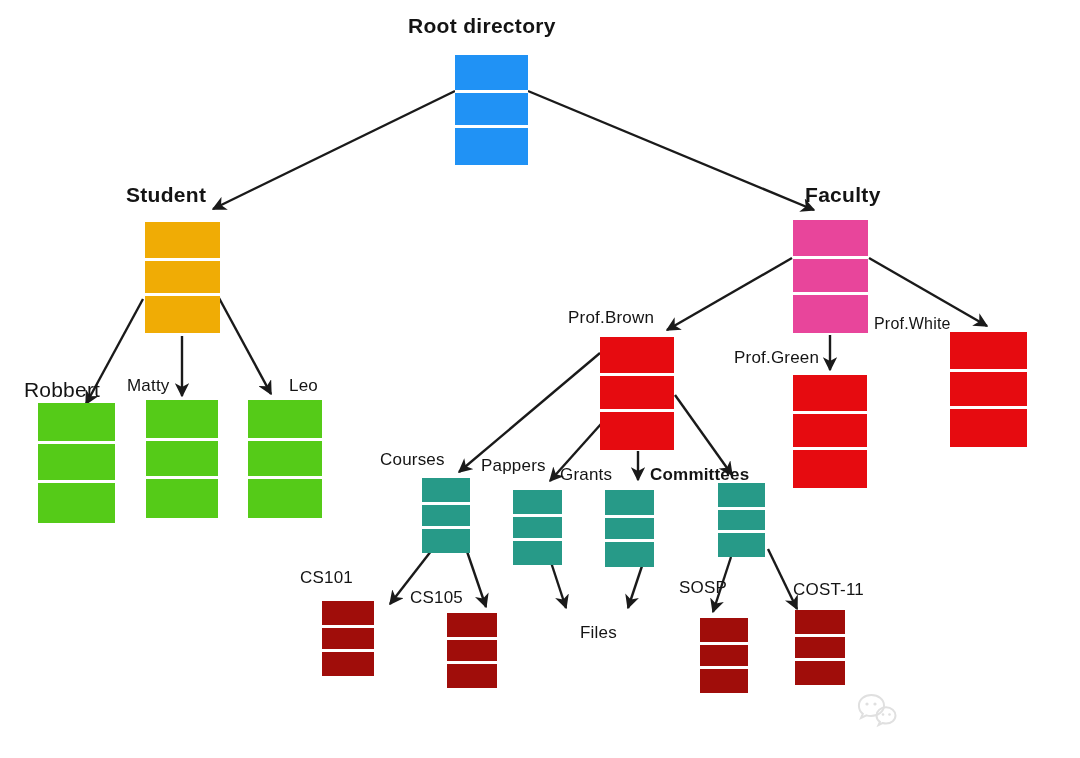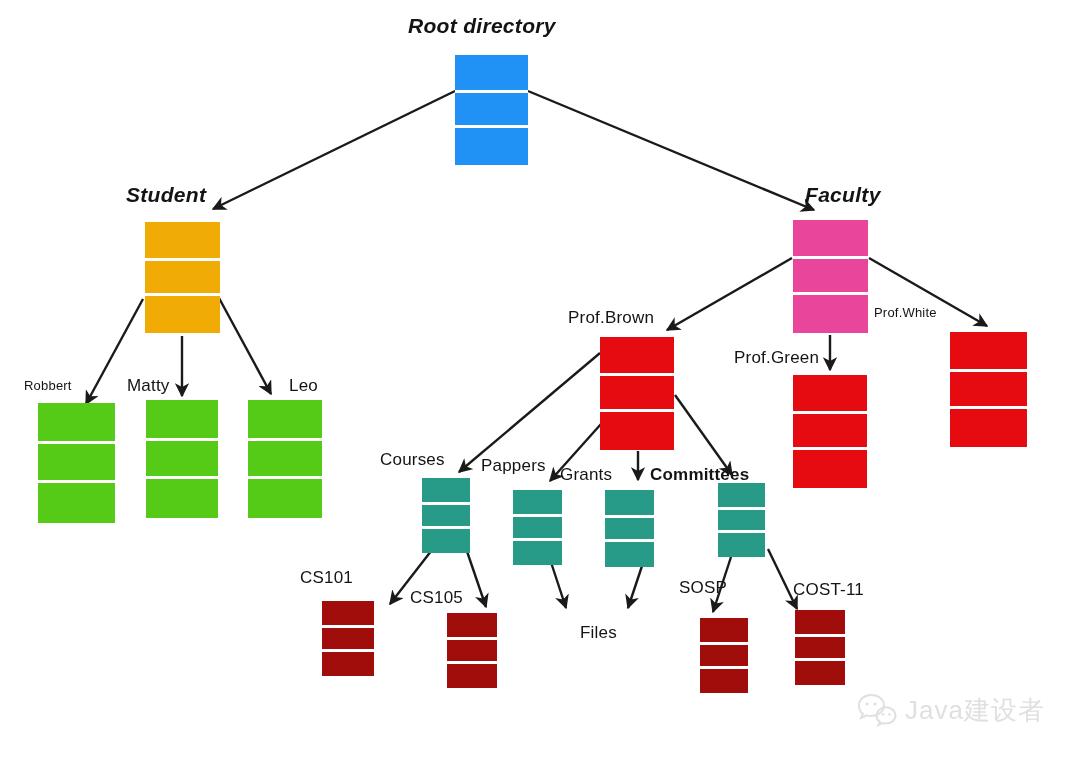--- a/index.html
+++ b/index.html
@@ -9,21 +9,21 @@
   }
   .arrow-layer{position:absolute;left:0;top:0;width:1080px;height:758px;pointer-events:none;}
   .node-box{position:absolute;box-sizing:border-box;}
   .node-box .div-line{position:absolute;left:0;right:0;height:3px;background:#ffffff;}
   .node-box .div-line.d1{top:32%;}
   .node-box .div-line.d2{top:64%;}
   .node-label{
     position:absolute;color:#141414;white-space:nowrap;line-height:1.05;
     font-size:17px;letter-spacing:0.2px;
   }
-  .node-label.bold{font-weight:700;font-size:21px;letter-spacing:0.3px;font-style:italic;}
+  .node-label.bold{font-weight:700;font-size:21px;letter-spacing:0.3px;}
   .caption{
     position:absolute;left:400px;top:722px;font-size:21px;color:#3d3d3d;
     letter-spacing:1px;white-space:nowrap;
   }
   .watermark{
     position:absolute;left:856px;top:692px;display:flex;align-items:center;gap:7px;
     color:#e0e0e0;
   }
   .watermark .wm-text{font-size:26px;letter-spacing:1px;white-space:nowrap;color:#e0e0e0;}
 </style>
@@ -67,21 +67,20 @@
         <path d="M28 13.5c0 6-6 10.5-13 10.5-1.6 0-3.1-.2-4.5-.6L5 26l1.8-4.2C4.4 19.9 2.9 16.9 2.9 13.5 2.9 7.5 8.4 3 15.4 3S28 7.5 28 13.5Z"></path>
         <path d="M39.5 23.5c0 4.6-4.2 8-9.5 8-1.2 0-2.4-.2-3.5-.5L22.5 33l1.4-3.1c-1.9-1.4-3.4-3.6-3.4-6.4 0-4.6 4.2-8.2 9.5-8.2s9.5 3.6 9.5 8.2Z"></path>
       </g>
       <g fill="#e0e0e0">
         <circle cx="11" cy="12" r="1.6"></circle>
         <circle cx="19" cy="12" r="1.6"></circle>
         <circle cx="27" cy="22.5" r="1.3"></circle>
         <circle cx="33.5" cy="22.5" r="1.3"></circle>
       </g>
     </svg>
-    <span class="wm-text">Java建设者</span>
   </div>
 
 <div class="node-box" style="left: 455px; top: 55px; width: 73px; height: 110px; background: rgb(32, 146, 245);">
       <div class="div-line d1"></div>
       <div class="div-line d2"></div>
     </div>
     <div class="node-label bold" style="left: 408px; top: 15px; font-size: 21px;">Root directory</div>
     <div class="node-box" style="left: 145px; top: 222px; width: 75px; height: 111px; background: rgb(240, 172, 5);">
       <div class="div-line d1"></div>
       <div class="div-line d2"></div>
@@ -89,21 +88,21 @@
     <div class="node-label bold" style="left: 126px; top: 184px; font-size: 21px;">Student</div>
     <div class="node-box" style="left: 793px; top: 220px; width: 75px; height: 113px; background: rgb(232, 69, 155);">
       <div class="div-line d1"></div>
       <div class="div-line d2"></div>
     </div>
     <div class="node-label bold" style="left: 805px; top: 184px; font-size: 21px;">Faculty</div>
     <div class="node-box" style="left: 38px; top: 403px; width: 77px; height: 120px; background: rgb(85, 203, 24);">
       <div class="div-line d1"></div>
       <div class="div-line d2"></div>
     </div>
-    <div class="node-label" style="left: 24px; top: 379px; font-size: 13px;">Robbert</div>
+    <div class="node-label" style="left: 24px; top: 379px; font-size: 21px;">Robbert</div>
     <div class="node-box" style="left: 146px; top: 400px; width: 72px; height: 118px; background: rgb(85, 203, 24);">
       <div class="div-line d1"></div>
       <div class="div-line d2"></div>
     </div>
     <div class="node-label" style="left: 127px; top: 377px; font-size: 17px;">Matty</div>
     <div class="node-box" style="left: 248px; top: 400px; width: 74px; height: 118px; background: rgb(85, 203, 24);">
       <div class="div-line d1"></div>
       <div class="div-line d2"></div>
     </div>
     <div class="node-label" style="left: 289px; top: 377px; font-size: 17px;">Leo</div>
@@ -114,21 +113,21 @@
     <div class="node-label" style="left: 568px; top: 309px; font-size: 17px; text-align: center;">Prof.Brown</div>
     <div class="node-box" style="left: 793px; top: 375px; width: 74px; height: 113px; background: rgb(230, 11, 16);">
       <div class="div-line d1"></div>
       <div class="div-line d2"></div>
     </div>
     <div class="node-label" style="left: 734px; top: 349px; font-size: 17px;">Prof.Green</div>
     <div class="node-box" style="left: 950px; top: 332px; width: 77px; height: 115px; background: rgb(230, 11, 16);">
       <div class="div-line d1"></div>
       <div class="div-line d2"></div>
     </div>
-    <div class="node-label" style="left: 874px; top: 306px; font-size: 13px;">Prof.White</div>
+    <div class="node-label" style="left: 874px; top: 316px; font-size: 16px;">Prof.White</div>
     <div class="node-box" style="left: 422px; top: 478px; width: 48px; height: 75px; background: rgb(39, 154, 136);">
       <div class="div-line d1"></div>
       <div class="div-line d2"></div>
     </div>
     <div class="node-label" style="left: 380px; top: 451px; font-size: 17px;">Courses</div>
     <div class="node-box" style="left: 513px; top: 490px; width: 49px; height: 75px; background: rgb(39, 154, 136);">
       <div class="div-line d1"></div>
       <div class="div-line d2"></div>
     </div>
     <div class="node-label" style="left: 481px; top: 457px; font-size: 17px;">Pappers</div>

